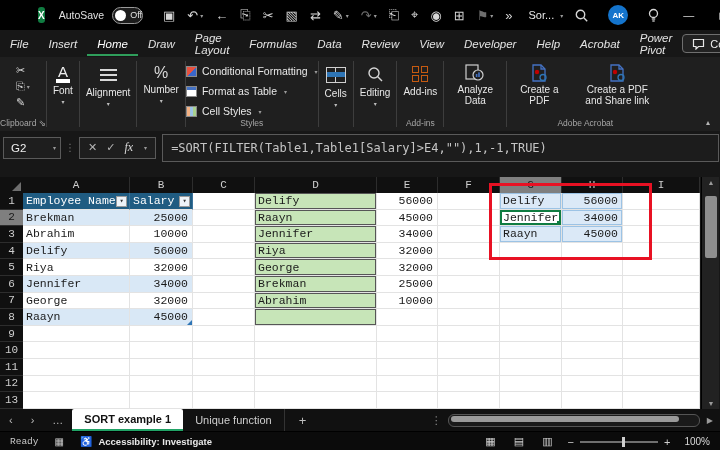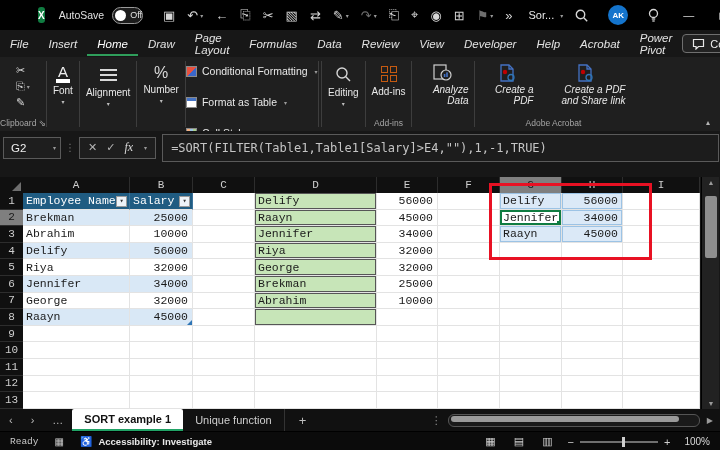--- a/index.html
+++ b/index.html
@@ -43,32 +43,32 @@
   .bigbtn .blabel{font-size:10px;color:#e8e8e8;white-space:nowrap;text-align:center;line-height:11px;}
   .bigbtn .chevd{font-size:6px;color:#bdbdbd;}
   .clipicon{width:16px;height:20px;border:2px solid #c09050;border-radius:2px;position:relative;background:#2c2c2c;}
   .clipicon::before{content:"";position:absolute;left:2px;top:-4px;width:8px;height:4px;background:#c09050;border-radius:1px;}
   .clipicon::after{content:"";position:absolute;right:-6px;top:3px;width:11px;height:15px;background:#fff;border:1px solid #888;}
   .smallcol{display:flex;flex-direction:column;gap:1px;padding-top:3px;}
   .sicon{font-size:11px;color:#d6d6d6;padding:1px 4px;display:flex;align-items:center;}
   .fonticon{font-size:15px;color:#eee;line-height:15px;border-bottom:4px solid #fff;padding:0 2px;}
   .alignicon{width:17px;height:12px;background:repeating-linear-gradient(to bottom,#d9d9d9 0 2px,transparent 2px 5px);}
   .numicon{font-size:16px;color:#d9d9d9;line-height:18px;}
-  .styles-rows{display:flex;flex-direction:column;justify-content:flex-start;gap:19px;padding-top:5px;}
+  .styles-rows{display:flex;flex-direction:column;justify-content:flex-start;gap:8px;padding-top:5px;}
   .srow{display:flex;align-items:center;gap:5px;font-size:10.5px;color:#e8e8e8;white-space:nowrap;}
   .sq{width:11px;height:11px;border:1px solid #8a8a8a;box-sizing:border-box;}
   .sq.cf{background:linear-gradient(135deg,#e8513f 50%,#3a66c9 50%);}
   .sq.fat{background:linear-gradient(#4472c4 0 3px,#fff 3px);}
   .sq.cs{background:linear-gradient(90deg,#f4b183 33%,#9dc3e6 33% 66%,#a9d18e 66%);}
   .cellsicon{width:18px;height:14px;border:1px solid #cfcfcf;
              background:linear-gradient(to bottom,transparent 0 4px,#2e75b6 4px 9px,transparent 9px),
                         linear-gradient(to right,transparent 0 8px,#cfcfcf 8px 9px,transparent 9px);}
   .addinsicon{display:grid;grid-template-columns:7px 7px;grid-template-rows:7px 7px;gap:2px;}
   .addinsicon span{border:1.5px solid #c55a11;box-sizing:border-box;}
-  .twoline{font-size:10px;color:#e8e8e8;text-align:right;line-height:11px;white-space:normal;font-style:italic;}
+  .twoline{font-size:10px;color:#e8e8e8;text-align:center;line-height:11px;white-space:normal;}
   .collapse{position:absolute;right:10px;bottom:4px;color:#b5b5b5;font-size:8px;}
   
   .fbar{position:absolute;left:0;top:131px;width:720px;height:33px;background:#171717;
         display:flex;align-items:center;padding:0;box-sizing:border-box;}
   .namebox{width:58px;height:22px;margin-left:3px;border:1px solid #5a5a5a;background:#1e1e1e;
            display:flex;align-items:center;font-size:11.5px;color:#f0f0f0;padding-left:7px;box-sizing:border-box;}
   .namebox .chev{margin-left:auto;margin-right:4px;}
   .fdots{color:#777;margin:0 4px;font-size:10px;}
   .fxbox{height:22px;border:1px solid #5a5a5a;background:#1e1e1e;display:flex;align-items:center;
          gap:9px;padding:0 8px;box-sizing:border-box;}
@@ -280,20 +280,27 @@
             <span class="sq cs"></span>
             <span>Cell Styles</span>
               <span class="chev">▾</span>
           </div>
         </div>
       </div>
       <div class="rlabel">Styles</div>
     </div>
     <div class="rsep"></div>
     <div class="rgroup">
+      <div class="rbody">
+        <div class="bigbtn">
+          <span class="cellsicon" style="margin-top:3px;"></span>
+          <span class="blabel" style="margin-top:3px;">Cells</span>
+          <span class="chevd">▾</span>
+        </div>
+      </div>
       <div class="rlabel">&nbsp;</div>
     </div>
     <div class="rsep"></div>
     <div class="rgroup">
       <div class="rbody">
         <div class="bigbtn">
           <svg width="17" height="17" viewBox="0 0 17 17" style="margin-top:2px;">
               <circle cx="7" cy="7" r="5" fill="none" stroke="#d6d6d6" stroke-width="1.4"></circle>
               <line x1="10.8" y1="10.8" x2="15" y2="15" stroke="#d6d6d6" stroke-width="1.4"></line>
             </svg>

